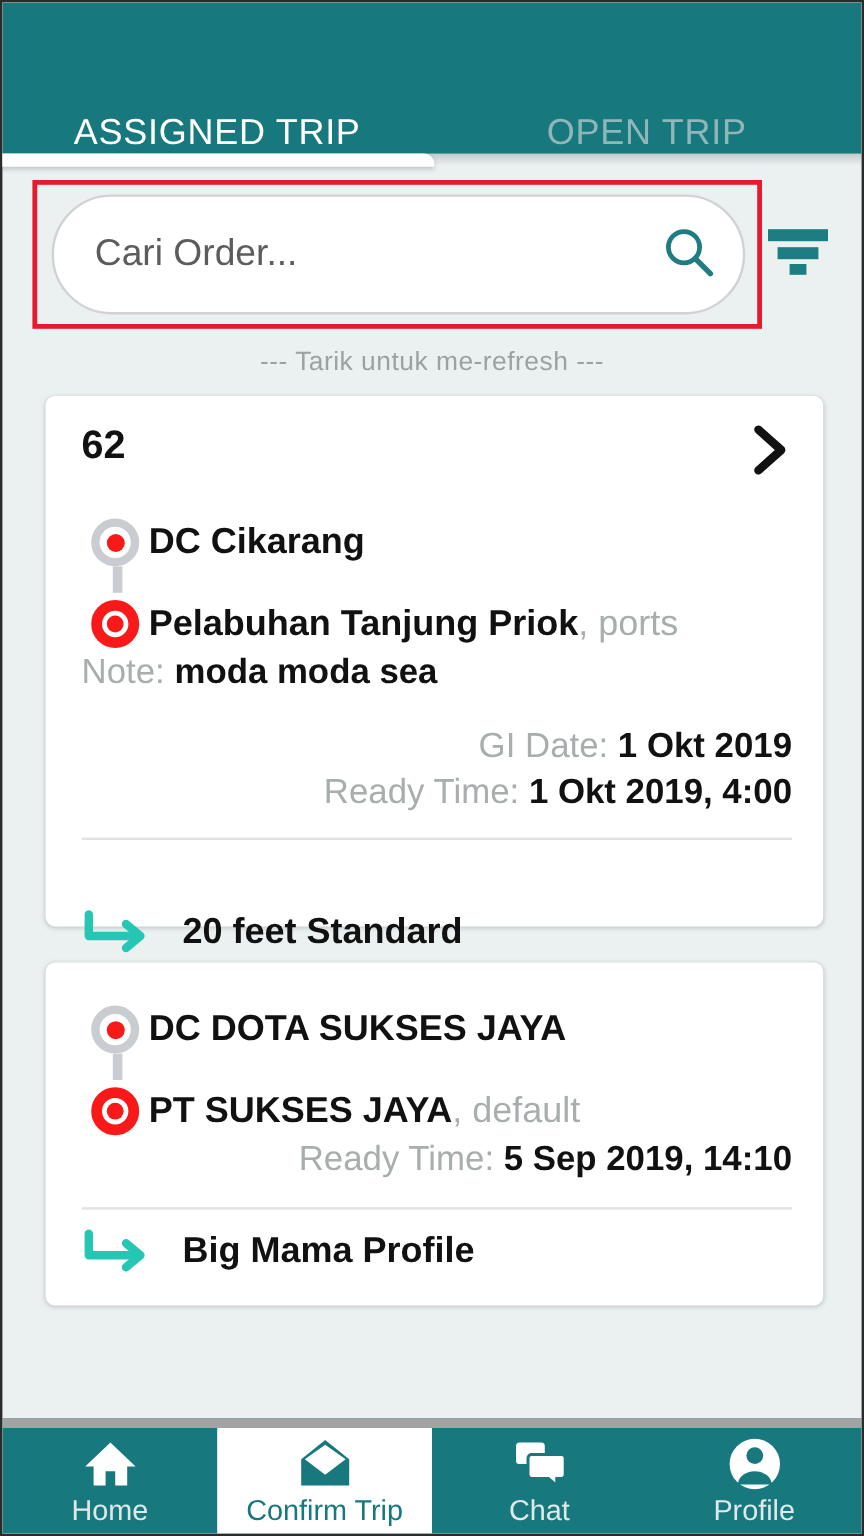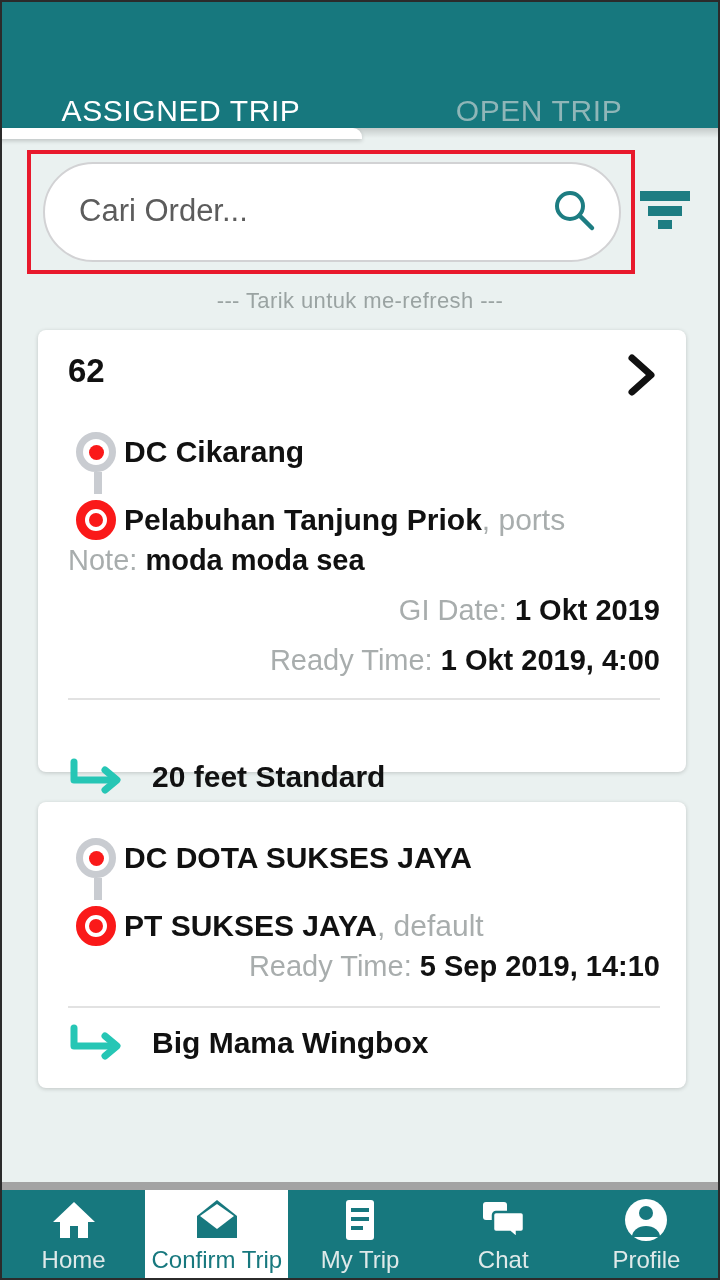--- a/index.html
+++ b/index.html
@@ -260,21 +260,21 @@
           <div class="loc-text">
             <span>Pelabuhan Tanjung Priok</span><span class="loc-type">, ports</span>
           </div>
         </div>
       </div>
 
       <div class="note-row" style="top:214px;">
         <span>Note: </span><b>moda moda sea</b>
       </div>
 
-      <div class="meta-row" style="top:264px;">
+      <div class="meta-row" style="top:276px;">
         <span>GI Date: </span><b>1 Okt 2019</b>
       </div>
       <div class="meta-row" style="top:314px;">
         <span>Ready Time: </span><b>1 Okt 2019, 4:00</b>
       </div>
 
       <div class="divider" style="top:368px;"></div>
 
       <div class="vehicle-row" style="top:388px;margin-top:40px;">
         <span class="turn-arrow">
@@ -320,21 +320,21 @@
 
       <div class="divider" style="top:204px;"></div>
 
       <div class="vehicle-row" style="top:222px;">
         <span class="turn-arrow">
           <svg viewBox="0 0 62 38" width="62" height="38">
             <path d="M6 4 L6 22 L46 22" fill="none" stroke="#26c6b5" stroke-width="7" stroke-linecap="round" stroke-linejoin="round"></path>
             <polyline points="37,12 49,22 37,32" fill="none" stroke="#26c6b5" stroke-width="7" stroke-linecap="round" stroke-linejoin="round"></polyline>
           </svg>
         </span>
-        <span class="vehicle-label">Big Mama Wingbox</span>
+        <span class="vehicle-label">Big Mama Profile</span>
       </div>
     </div>
   </div>
 
   <div class="bottomnav">
 
     <div class="navitem">
       <span class="navicon">
         <svg viewBox="0 0 48 48" width="48" height="48">
           <path d="M24 6 L45 26 L38 26 L38 42 L28 42 L28 30 L20 30 L20 42 L10 42 L10 26 L3 26 Z" fill="#ffffff"></path>
@@ -346,31 +346,20 @@
     <div class="navitem active">
       <span class="navicon">
         <svg viewBox="0 0 48 48" width="48" height="48">
           <path d="M4 20 L24 4 L44 20 L44 42 L4 42 Z" fill="#17787e"></path>
           <path d="M7 20 L24 8 L41 20 L24 33 Z" fill="#ffffff"></path>
         </svg>
       </span>
       <span class="navlabel">Confirm Trip</span>
     </div>
 
-    <div class="navitem">
-      <span class="navicon">
-        <svg viewBox="0 0 48 48" width="48" height="48">
-          <rect x="10" y="4" width="28" height="40" rx="3" fill="#ffffff"></rect>
-          <rect x="15" y="12" width="18" height="4" fill="#17787e"></rect>
-          <rect x="15" y="21" width="18" height="4" fill="#17787e"></rect>
-          <rect x="15" y="30" width="12" height="4" fill="#17787e"></rect>
-        </svg>
-      </span>
-      <span class="navlabel">My Trip</span>
-    </div>
 
     <div class="navitem">
       <span class="navicon">
         <svg viewBox="0 0 48 48" width="48" height="48">
           <rect x="4" y="6" width="24" height="18" rx="3" fill="#ffffff"></rect>
           <path d="M17 16 h25 a3 3 0 0 1 3 3 v14 a3 3 0 0 1 -3 3 h-4 l0 6 l-7 -6 h-14 a3 3 0 0 1 -3 -3 v-14 a3 3 0 0 1 3 -3 z" fill="#ffffff" stroke="#17787e" stroke-width="2.5"></path>
         </svg>
       </span>
       <span class="navlabel">Chat</span>
     </div>

